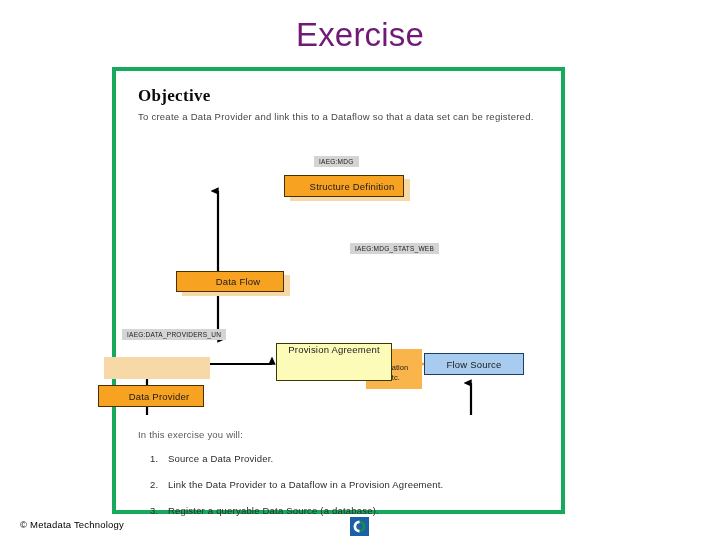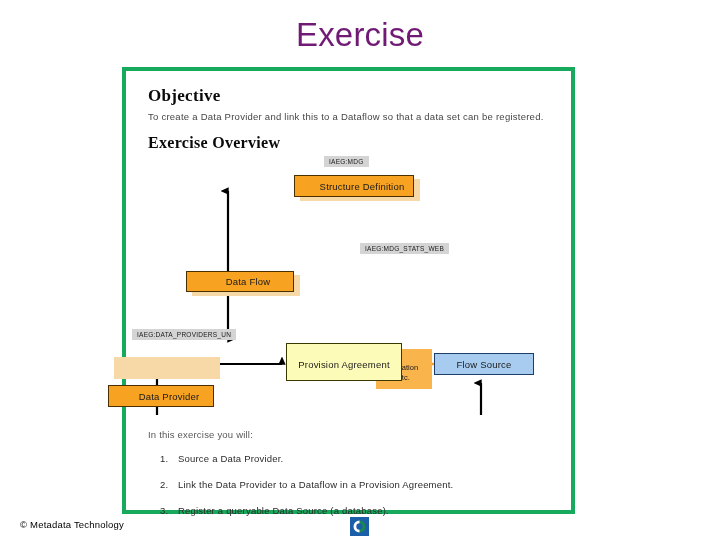--- a/index.html
+++ b/index.html
@@ -25,21 +25,21 @@
     font-size: 33px;
     font-weight: 400;
     color: #701a75;
     font-family: "Liberation Sans", sans-serif;
     letter-spacing: 0.2px;
   }
 
   
   #content-frame {
     position: absolute;
-    left: 122px;
+    left: 112px;
     top: 67px;
     width: 453px;
     height: 447px;
     border: 4px solid #17a95c;
     background: #ffffff;
     box-sizing: border-box;
   }
 
   #panel-inner {
     position: absolute;
@@ -182,21 +182,20 @@
 
 <div id="slide-title">Exercise</div>
 
 <div id="content-frame">
   <div id="panel-inner">
 
     <div class="serif-head" id="objective-heading">Objective</div>
 
     <div id="objective-text">To create a Data Provider and link this to a Dataflow so that a data set can be registered.</div>
 
-    <div class="serif-head" id="overview-heading">Exercise Overview</div>
 
     <div id="diagram">
 
       <svg width="445" height="272" style="position:absolute;left:0;top:0;">
         <defs>
           <marker id="arrowUp" markerWidth="9" markerHeight="9" refX="4.5" refY="7.5" orient="auto" markerUnits="userSpaceOnUse">
             <path d="M4.5,0 L8.2,8.2 L0.8,8.2 Z" fill="#000000"></path>
           </marker>
           <marker id="arrowDown" markerWidth="9" markerHeight="9" refX="4.5" refY="7.5" orient="auto" markerUnits="userSpaceOnUse">
             <path d="M4.5,0 L8.2,8.2 L0.8,8.2 Z" fill="#000000"></path>
@@ -230,21 +229,21 @@
       <div class="dg-shadow" style="left:66px; top:132px; width:108px; height:21px;"></div>
       <div class="dg-box box-orange" style="left:60px; top:128px; width:108px; height:21px; z-index:2;">Data Flow</div>
 
       <div class="tag-label" style="left:6px; top:186px;">IAEG:DATA_PROVIDERS_UN</div>
 
       <div class="dg-shadow" style="left:-12px; top:214px; width:106px; height:22px;"></div>
       <div class="dg-box box-orange" style="left:-18px; top:210px; width:106px; height:22px; z-index:2;margin-top:32px;">Data Provider</div>
 
       <div class="annot-orange" style="left:250px; top:206px; width:56px; height:40px; z-index:1;">URL, registration date etc.</div>
 
-      <div class="dg-box box-yellow" style="left:160px; top:200px; width:116px; height:38px; z-index:2; align-items:flex-start; padding-top:15px;">Provision Agreement</div>
+      <div class="dg-box box-yellow" style="left:160px; top:200px; width:116px; height:38px; z-index:2; align-items:flex-start; padding-top:0;">Provision Agreement</div>
 
       <div class="dg-box box-blue" style="left:308px; top:210px; width:100px; height:22px; z-index:2;">Flow Source</div>
     </div>
 
     <div id="task-block">
       <div id="task-intro">In this exercise you will:</div>
 
       <div class="task-row">
         <span class="task-num">1.</span>
         <span class="task-text">Source a Data Provider.</span>

